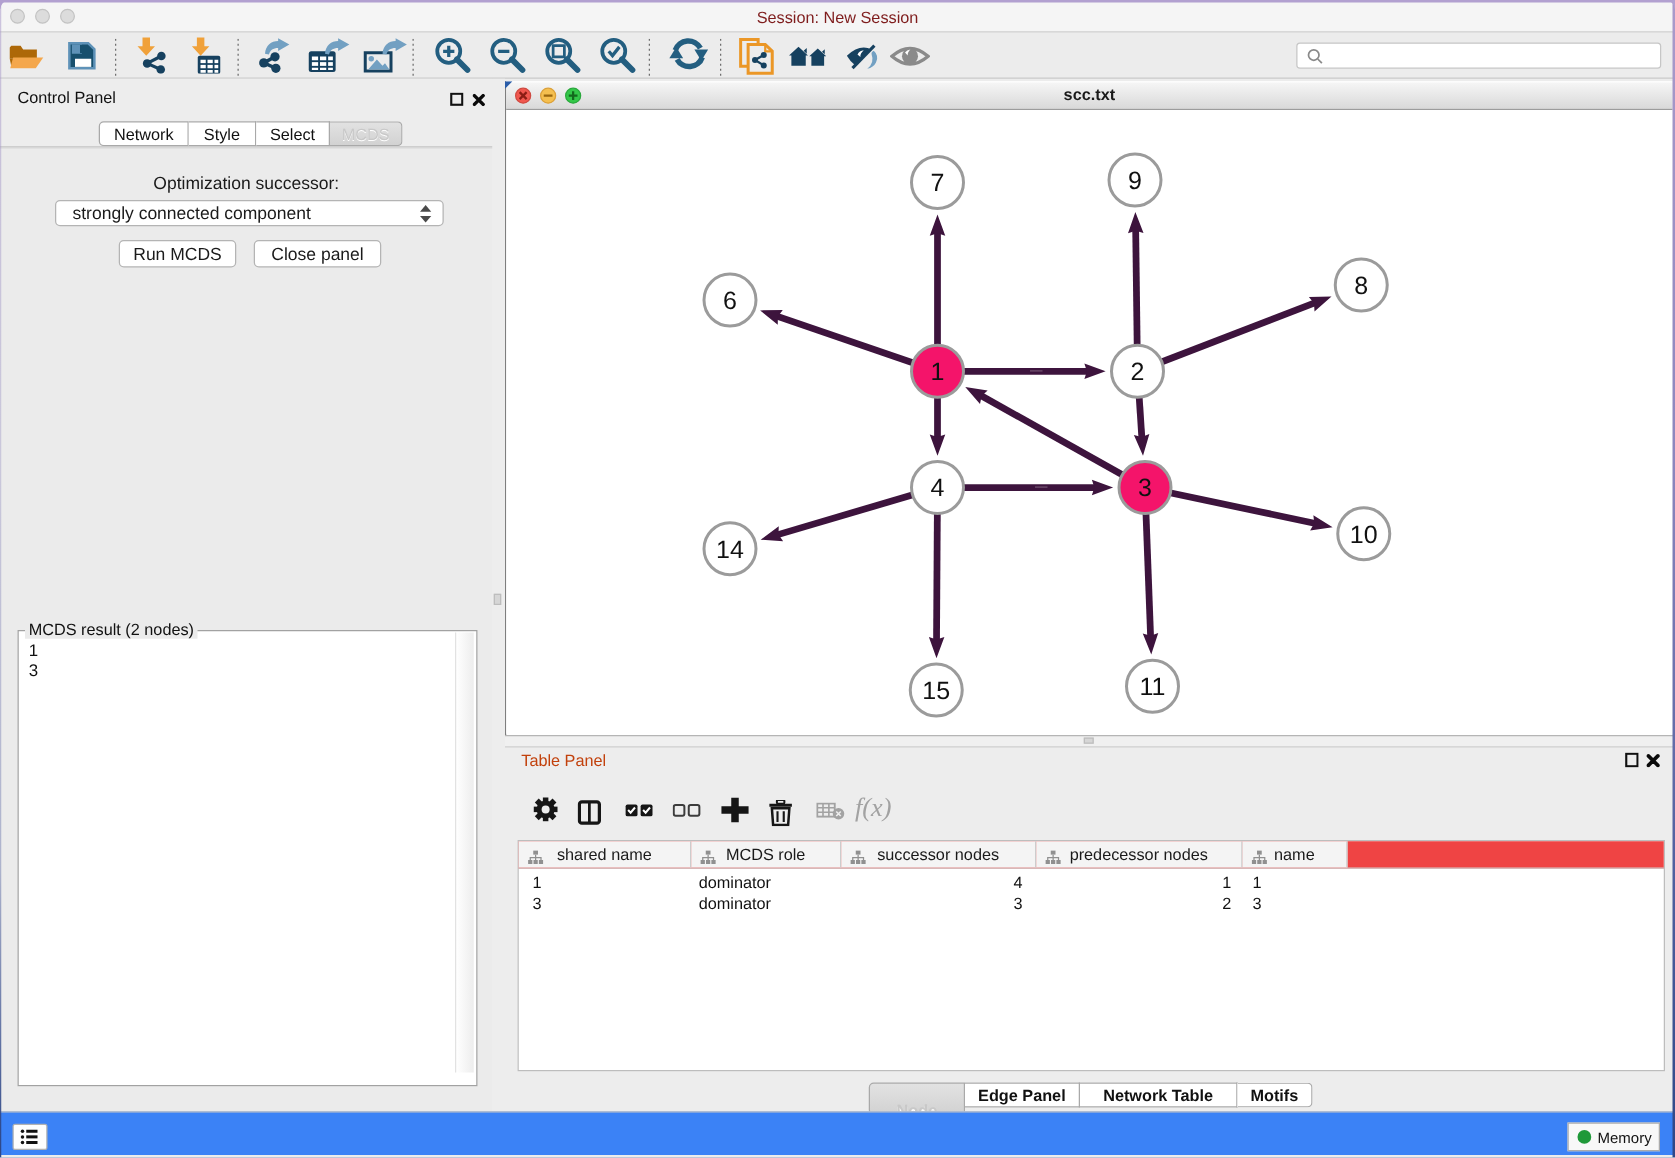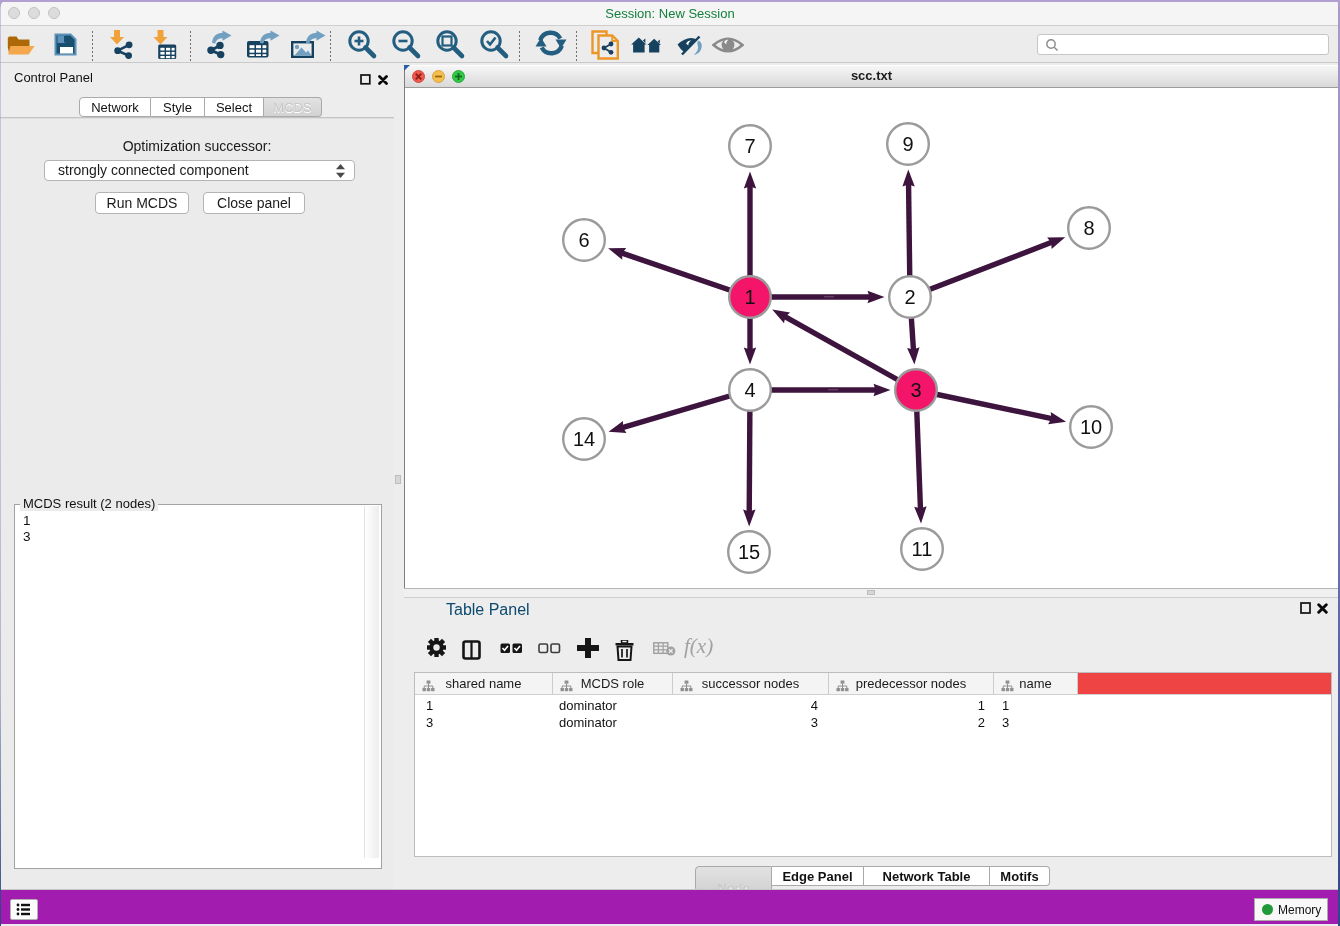--- a/index.html
+++ b/index.html
@@ -17,21 +17,21 @@
 #dleft { left:0; top:2px; width:1px; height:924px; background:linear-gradient(rgba(170,154,202,0.55) 0%, rgba(141,134,189,0.35) 40%, rgba(81,96,159,0.4) 75%, #2e4787 100%); }
 #dright { right:0; top:2px; width:2px; height:924px; background:linear-gradient(#aa9aca 0%, #8d86bd 40%, #51609f 75%, #2e4787 100%); }
 #ctl { left:0; top:0; width:7px; height:7px; background:radial-gradient(circle at 7px 7px, rgba(0,0,0,0) 6.2px, #b2a0d0 6.8px); }
 #ctr { right:0; top:0; width:7px; height:7px; background:radial-gradient(circle at 0px 7px, rgba(0,0,0,0) 6.2px, #b2a0d0 6.8px); }
 
 #titlebar { position:absolute; left:0; top:0; width:100%; height:26px;
   background:#f5f5f5; border-bottom:1px solid #cecece; }
 .tl { position:absolute; top:7px; width:12px; height:12px; border-radius:50%; }
 .tl.grey { background:#dcdcdc; border:1px solid #c3c3c3; }
 #titlebar .title { position:absolute; top:6px; width:100%; text-align:center;
-  font-size:13px; color:#15803d; }
+  font-size:13px; color:#7f1d1d; }
 
 #toolbar { position:absolute; left:0; top:27px; width:100%; height:36px; background:#ececec; border-bottom:1px solid #c9c9c9; }
 .tsep { position:absolute; top:4px; height:30px; width:1px;
   background-image:linear-gradient(#6e6e6e 42%, rgba(0,0,0,0) 0%);
   background-size:1px 4px; background-repeat:repeat-y; }
 .ticon { position:absolute; top:3px; }
 #searchbox { position:absolute; left:1037px; top:7px; width:292px; height:21px;
   background:#fff; border:1px solid #c6c6c6; border-radius:3px; }
 
 #leftpanel { position:absolute; left:0; top:63px; width:394px; height:826px; background:#ededed; }
@@ -68,30 +68,30 @@
 .mac { position:absolute; top:5px; width:13px; height:13px; border-radius:50%; }
 #netcanvas { position:absolute; left:0; top:23px; width:934px; height:499px; background:#fff; }
 #netcanvas svg { display:block; }
 
 #hdivider { position:absolute; left:404px; top:588px; width:936px; height:9px; background:#f0f0f0; border-top:1px solid #b5b5b5; }
 #hdivider .handle { position:absolute; left:463px; top:1px; width:8px; height:5px; background:#d6d6d6; border:1px solid #bdbdbd; }
 #vdivider { position:absolute; left:394px; top:63px; width:10px; height:826px; background:#ededed; }
 #vdivider .handle { position:absolute; left:1px; top:412px; width:6px; height:9px; background:#d6d6d6; border:1px solid #bdbdbd; }
 
 #tablepanel { position:absolute; left:404px; top:597px; width:936px; height:292px; background:#ededed; border-top:1px solid #cfcfcf; }
-#tp-head .t { position:absolute; left:13px; top:3px; font-size:16px; color:#0c4a6e;margin-left:29px; }
+#tp-head .t { position:absolute; left:13px; top:3px; font-size:13px; color:#c2410c; }
 #tp-toolbar { position:absolute; left:0; top:0; width:100%; height:70px; }
 #tbl { position:absolute; left:10px; top:74px; width:918px; height:185px; background:#fff; border:1px solid #bdbdbd; }
 #tbl .hrow { position:absolute; left:0; top:0; width:100%; height:22px; background:#ef4444; border-bottom:1px solid #d0d0d0; }
 #tbl .hcell { position:absolute; top:0; height:21px; background:#f4f4f4; border-right:1px solid #cccccc; font-size:13px; color:#1a1a1a; text-align:center; line-height:21px; }
 #tbl .cell { position:absolute; font-size:13px; color:#111; height:16px; line-height:16px; }
 
 #bottabs { position:absolute; left:291px; top:268px; display:flex; }
 
-#statusbar { position:absolute; left:0; top:889px; width:100%; height:35px; background:#a21caf; border-top:1px solid #c6c6c6; }
+#statusbar { position:absolute; left:0; top:889px; width:100%; height:35px; background:#3b82f6; border-top:1px solid #c6c6c6; }
 #listbtn { position:absolute; left:10px; top:9px; width:28px; height:21px; background:#fdfdfd; border:1px solid #b2b2b2; border-radius:2px; }
 #membtn { position:absolute; right:12px; top:8px; width:74px; height:23px; background:#f8f8f8; border:1px solid #ababab; font-size:12px; color:#111; }
 #membtn .dot { position:absolute; left:7px; top:5px; width:11px; height:11px; border-radius:50%; background:#1f9939; }
 #membtn .t { position:absolute; left:23px; top:4px; }
 </style>
 </head>
 <body>
 <div id="win">
   <div class="desk" id="dtop"></div>
     <div class="desk" id="dleft"></div>

